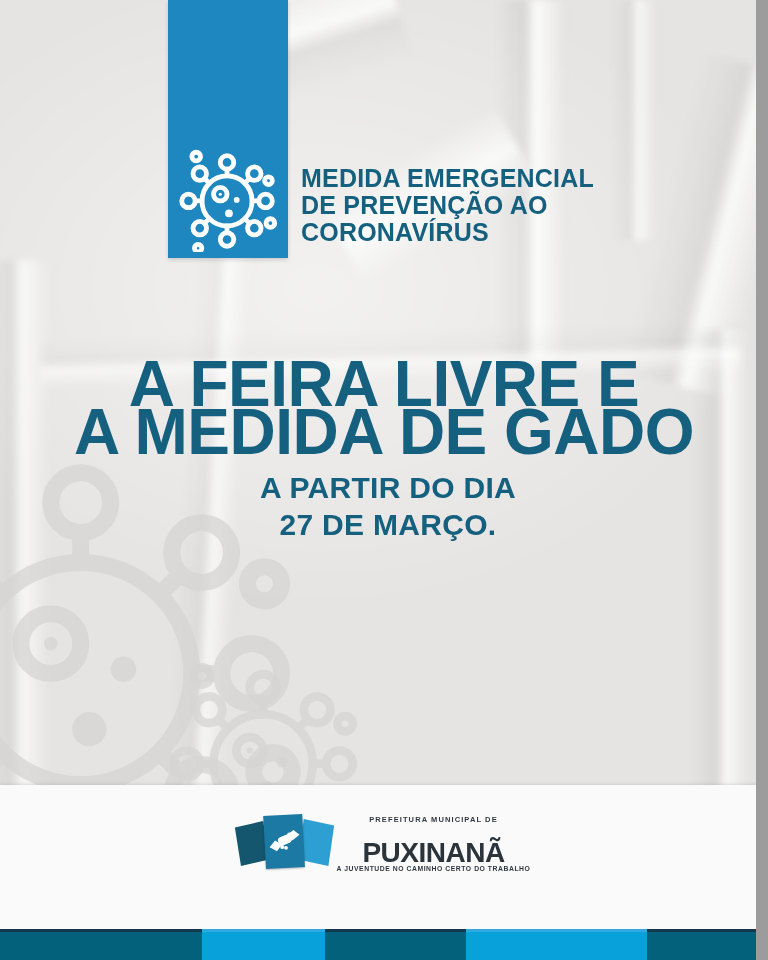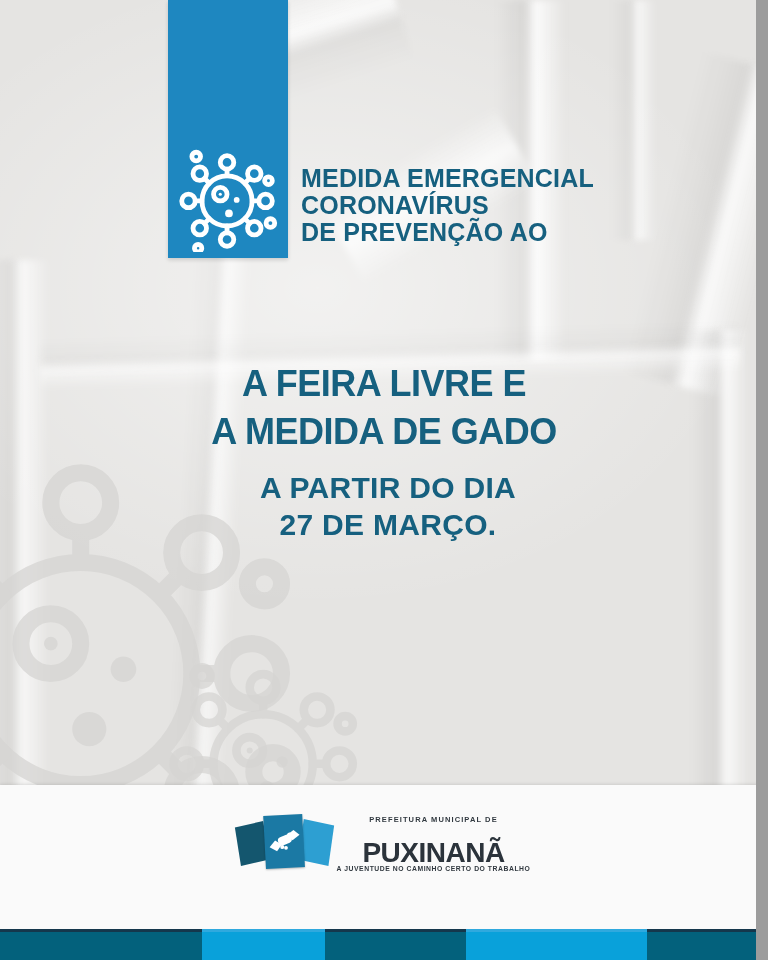--- a/index.html
+++ b/index.html
@@ -39,21 +39,21 @@
 
   
   .banner{position:absolute;left:168px;top:0;width:120px;height:258px;background:#1e87c0;
       box-shadow:0 2px 4px rgba(0,0,0,.15);}
   .banner svg{position:absolute;left:7px;top:146px;width:106px;height:106px;}
   .banner-title{position:absolute;left:301px;top:165px;color:#16607f;
       font-size:25px;line-height:27px;font-weight:bold;letter-spacing:.2px;white-space:nowrap;}
 
   
   .headline{position:absolute;left:0;top:360px;width:768px;text-align:center;color:#16607f;}
-  .headline-main{font-size:36px;line-height:48px;font-weight:bold;letter-spacing:-.5px;}
+  .headline-main{font-size:64px;line-height:48px;font-weight:bold;letter-spacing:-.5px;}
   .headline-sub{margin-top:13px;font-size:30px;line-height:37px;font-weight:bold;letter-spacing:.3px;padding-left:8px;}
 
   
   .band{position:absolute;left:0;top:785px;width:768px;height:144px;background:#fafafa;
       box-shadow:0 -1px 3px rgba(0,0,0,.10);}
   .logo{position:absolute;left:50%;top:29px;transform:translateX(-50%);
       display:flex;align-items:center;gap:5px;}
   .mark{position:relative;width:94px;height:58px;}
   .panel{position:absolute;}
   .panel-left{left:0;top:10px;width:29px;height:39px;background:#14566e;transform:rotate(-9deg) skewY(-4deg);}
@@ -144,22 +144,22 @@
       <use href="#virus-sym"></use>
     </svg>
 
   <div class="banner">
     <svg class="virus">
         <use href="#virus-sym"></use>
       </svg>
   </div>
   <div class="banner-title">
     <div>MEDIDA EMERGENCIAL</div>
+    <div>DE PREVENÇÃO AO</div>
     <div>CORONAVÍRUS</div>
-    <div>DE PREVENÇÃO AO</div>
   </div>
 
   <div class="headline">
     <div class="headline-main">
       <div>A FEIRA LIVRE E</div>
       <div>A MEDIDA DE GADO</div>
     </div>
     <div class="headline-sub">
       <div>A PARTIR DO DIA</div>
       <div>27 DE MARÇO.</div>

